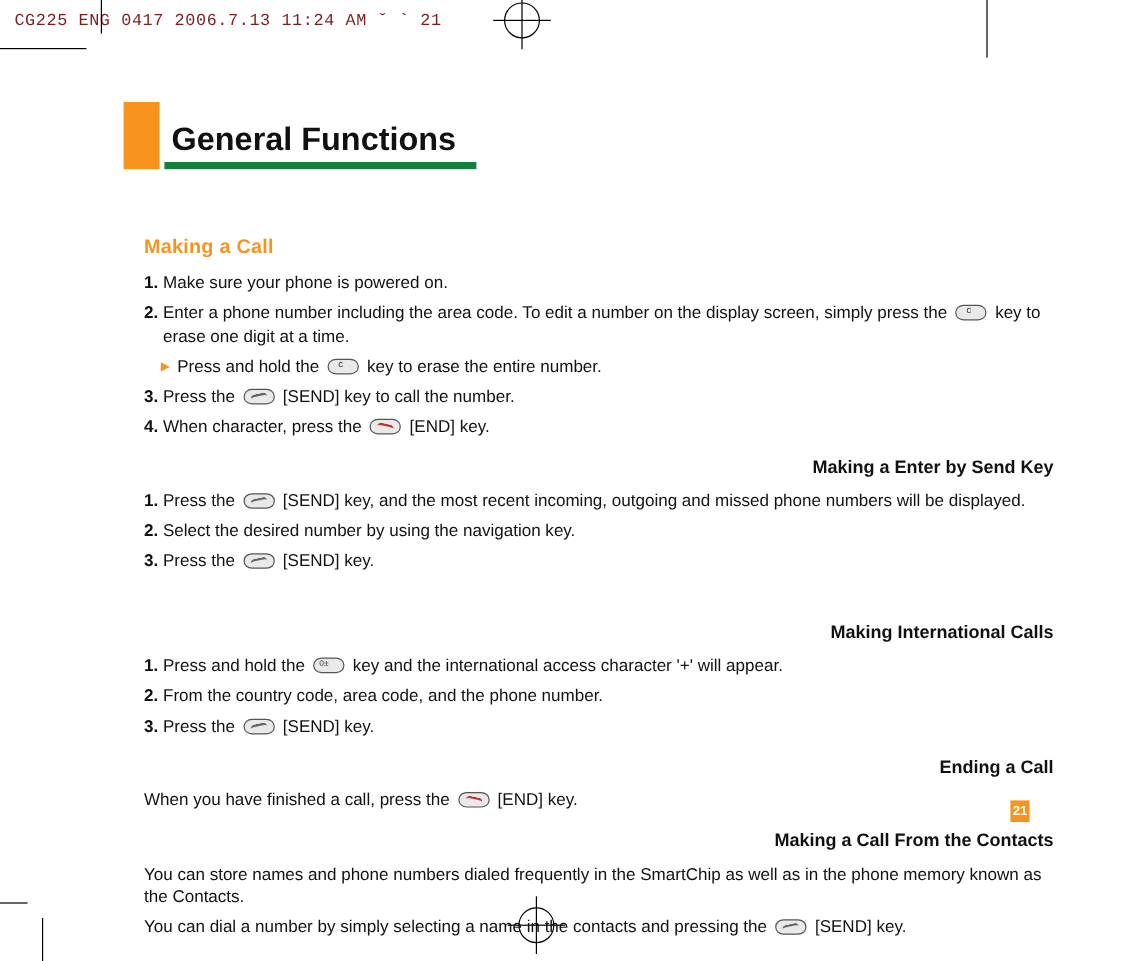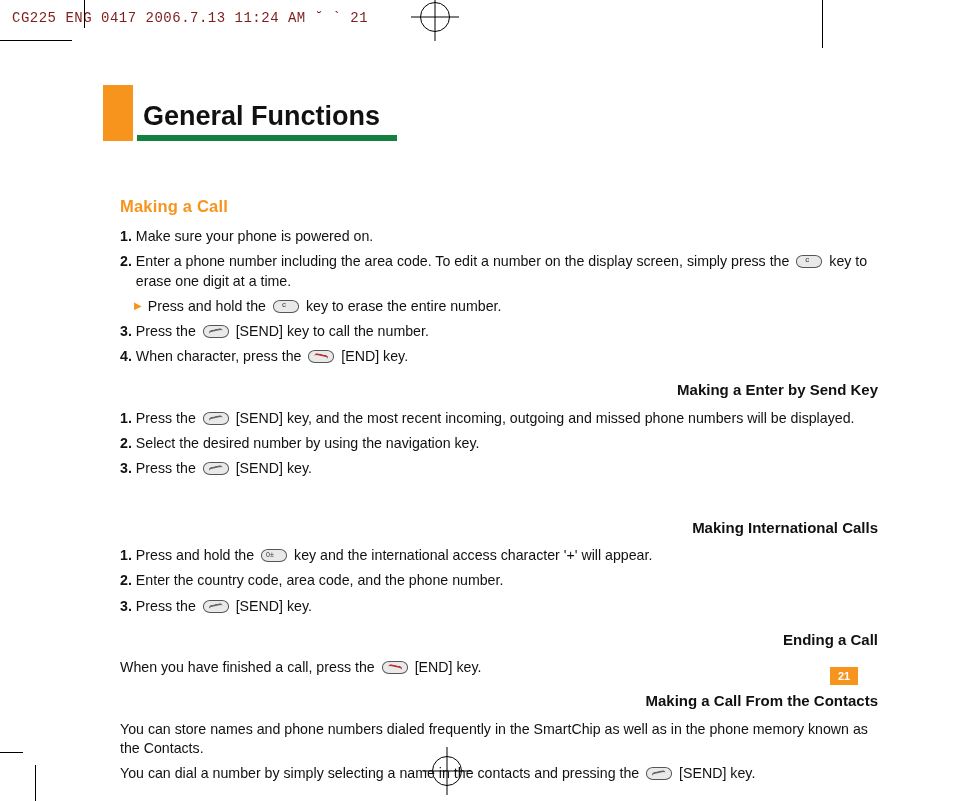--- a/index.html
+++ b/index.html
@@ -122,21 +122,21 @@
   }
   .key-icon.end::after {
     border-top-color: #b33;
     transform: rotate(12deg);
   }
 
   .page-num {
     position: absolute;
     right: 30px;
     bottom: 80px;
-    width: 28px; height: 18px;
+    width: 16px; height: 18px;
     background: #f7941d;
     color: #fff;
     font-size: 11px;
     font-weight: bold;
     display: flex; align-items: center; justify-content: center;
   }
 </style>
 </head>
 <body>
 
@@ -240,21 +240,21 @@
         <span class="num">1.</span>
         <span class="num-body">
           <span>Press and hold the </span>
           <span class="key-icon zero"></span>
           <span> key and the international access character '+' will appear.</span>
         </span>
       </div>
 
       <div class="num-item">
         <span class="num">2.</span>
-        <span class="num-body">Enter the country code, area code, and the phone number.</span>
+        <span class="num-body">From the country code, area code, and the phone number.</span>
       </div>
 
       <div class="num-item">
         <span class="num">3.</span>
         <span class="num-body">
           <span>Press the </span>
           <span class="key-icon"></span>
           <span> [SEND] key.</span>
         </span>
       </div>

